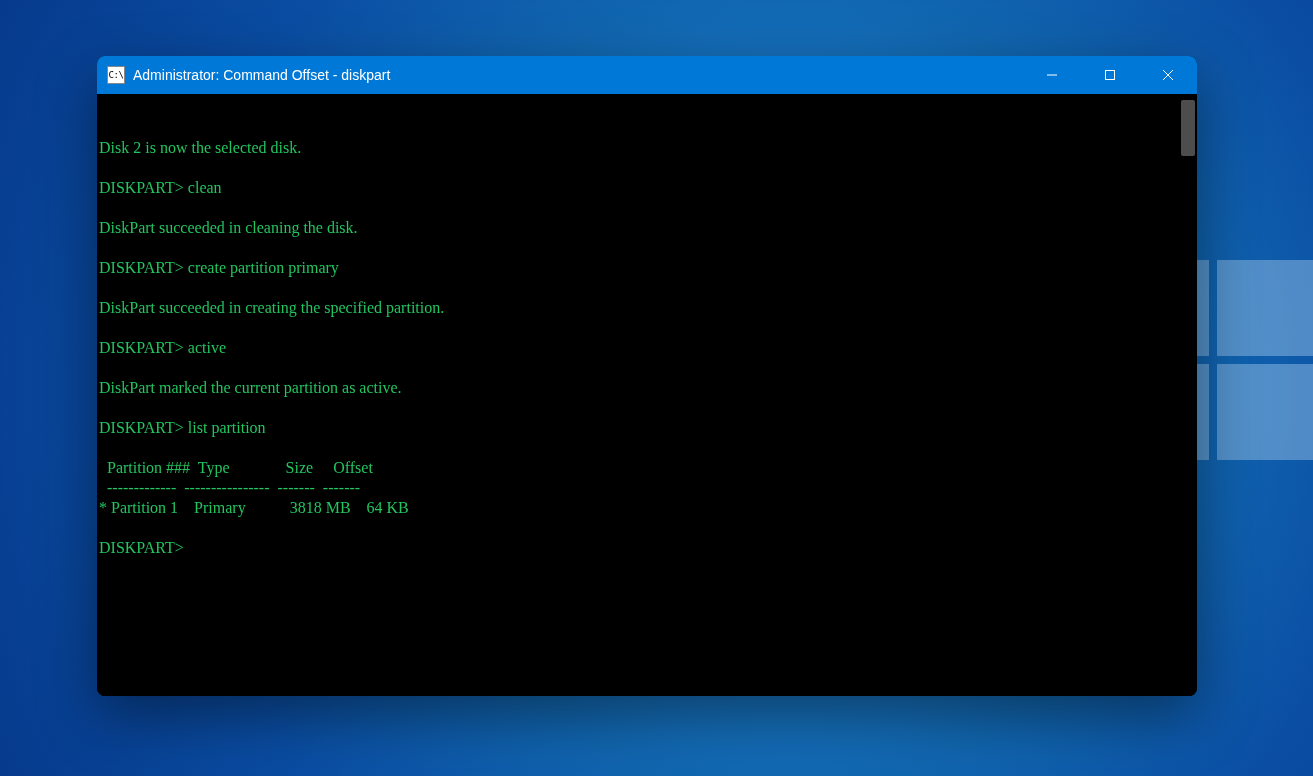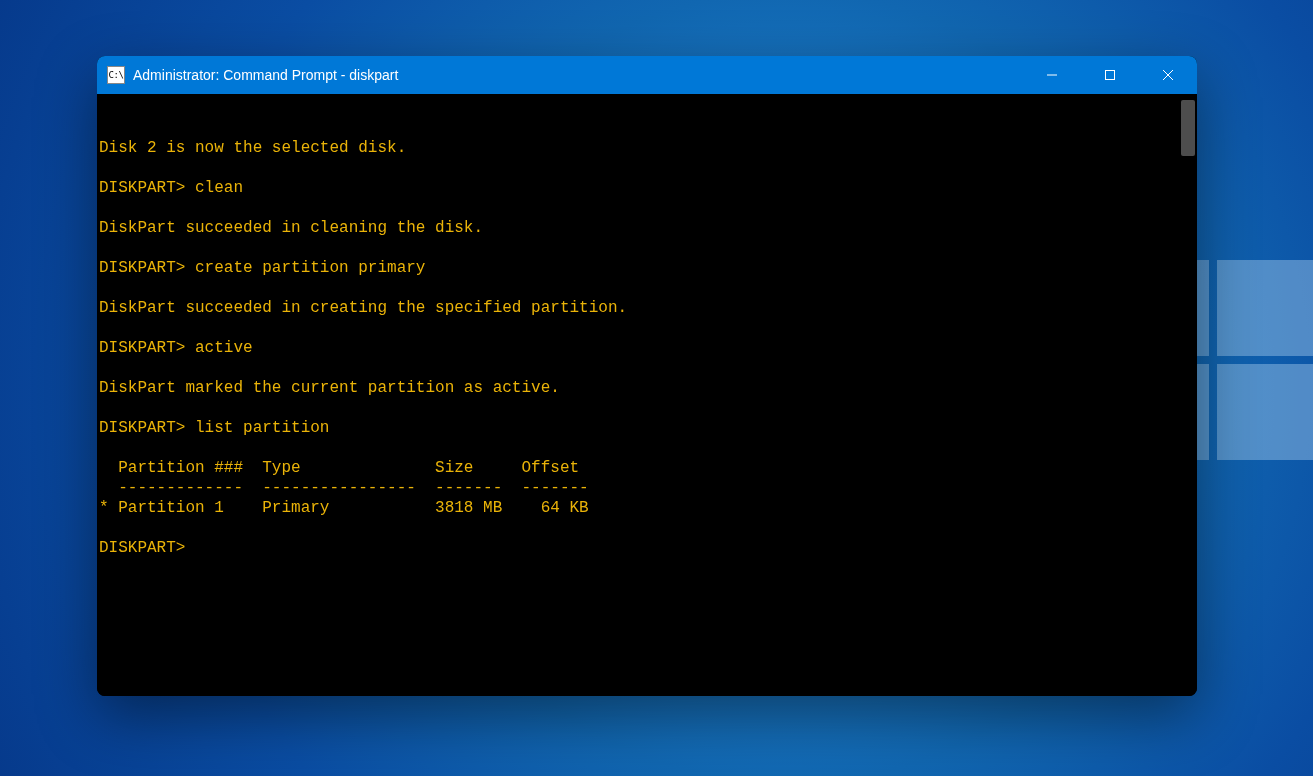--- a/index.html
+++ b/index.html
@@ -60,22 +60,22 @@
   .titlebar .spacer{flex:1 1 auto;}
   .winbtn{
     width:58px;height:38px;
     display:flex;align-items:center;justify-content:center;
     color:#fff;
   }
   .winbtn svg{width:12px;height:12px;}
   .terminal{
     flex:1 1 auto;
     background:#000;
-    color:#eab308;
-    font-family:Liberation Mono, monospace;
+    color:#22c55e;
+    font-family:Liberation Serif, serif;
     font-size:16px;
     line-height:20px;
     padding:4px 0 0 2px;
     white-space:pre;
     overflow:hidden;
     position:relative;
   }
   .terminal .line{white-space:pre;}
   .scrollbar{
     position:absolute;
@@ -96,21 +96,21 @@
 <div class="win-logo">
   <div></div>
     <div></div>
     <div></div>
     <div></div>
 </div>
 
 <div class="window">
   <div class="titlebar">
     <div class="icon">C:\</div>
-    <div class="title">Administrator: Command Prompt - diskpart</div>
+    <div class="title">Administrator: Command Offset - diskpart</div>
     <div class="spacer"></div>
     <div class="winbtn">
       <svg viewBox="0 0 12 12">
           <line x1="1" y1="6" x2="11" y2="6" stroke="#fff" stroke-width="1"></line>
         </svg>
     </div>
     <div class="winbtn">
       <svg viewBox="0 0 12 12">
           <rect x="1.5" y="1.5" width="9" height="9" fill="none" stroke="#fff" stroke-width="1"></rect>
         </svg>

